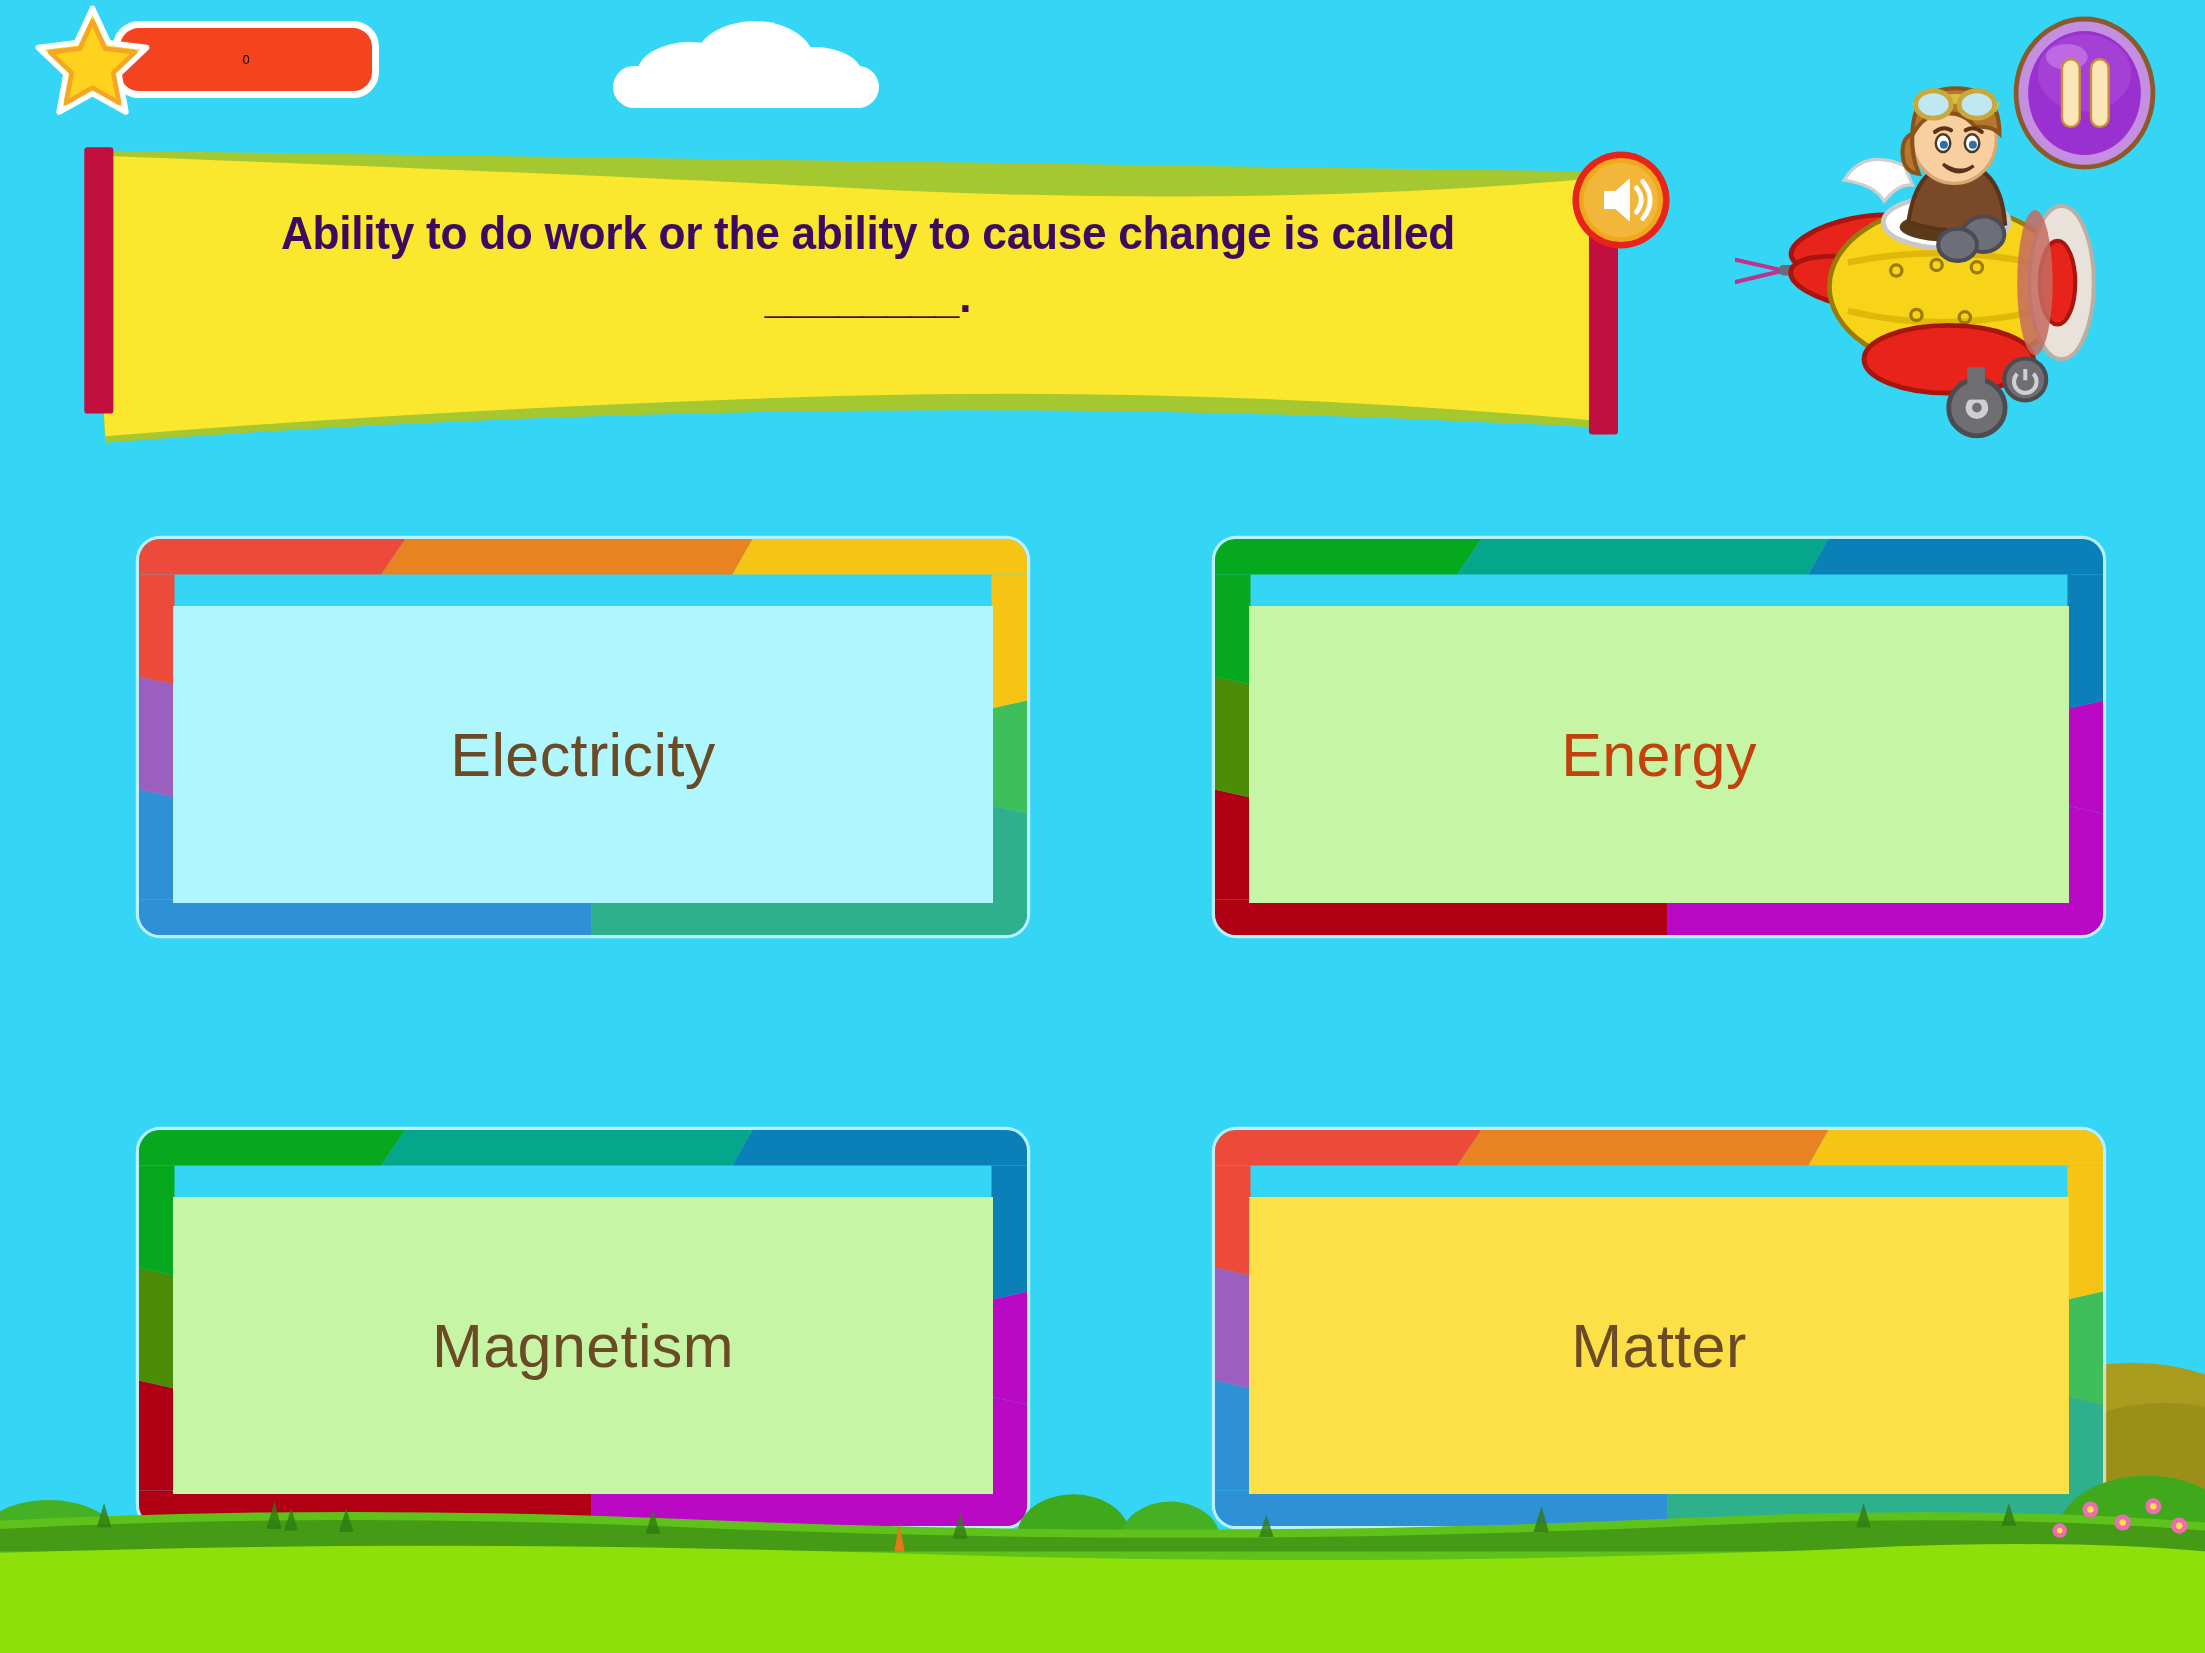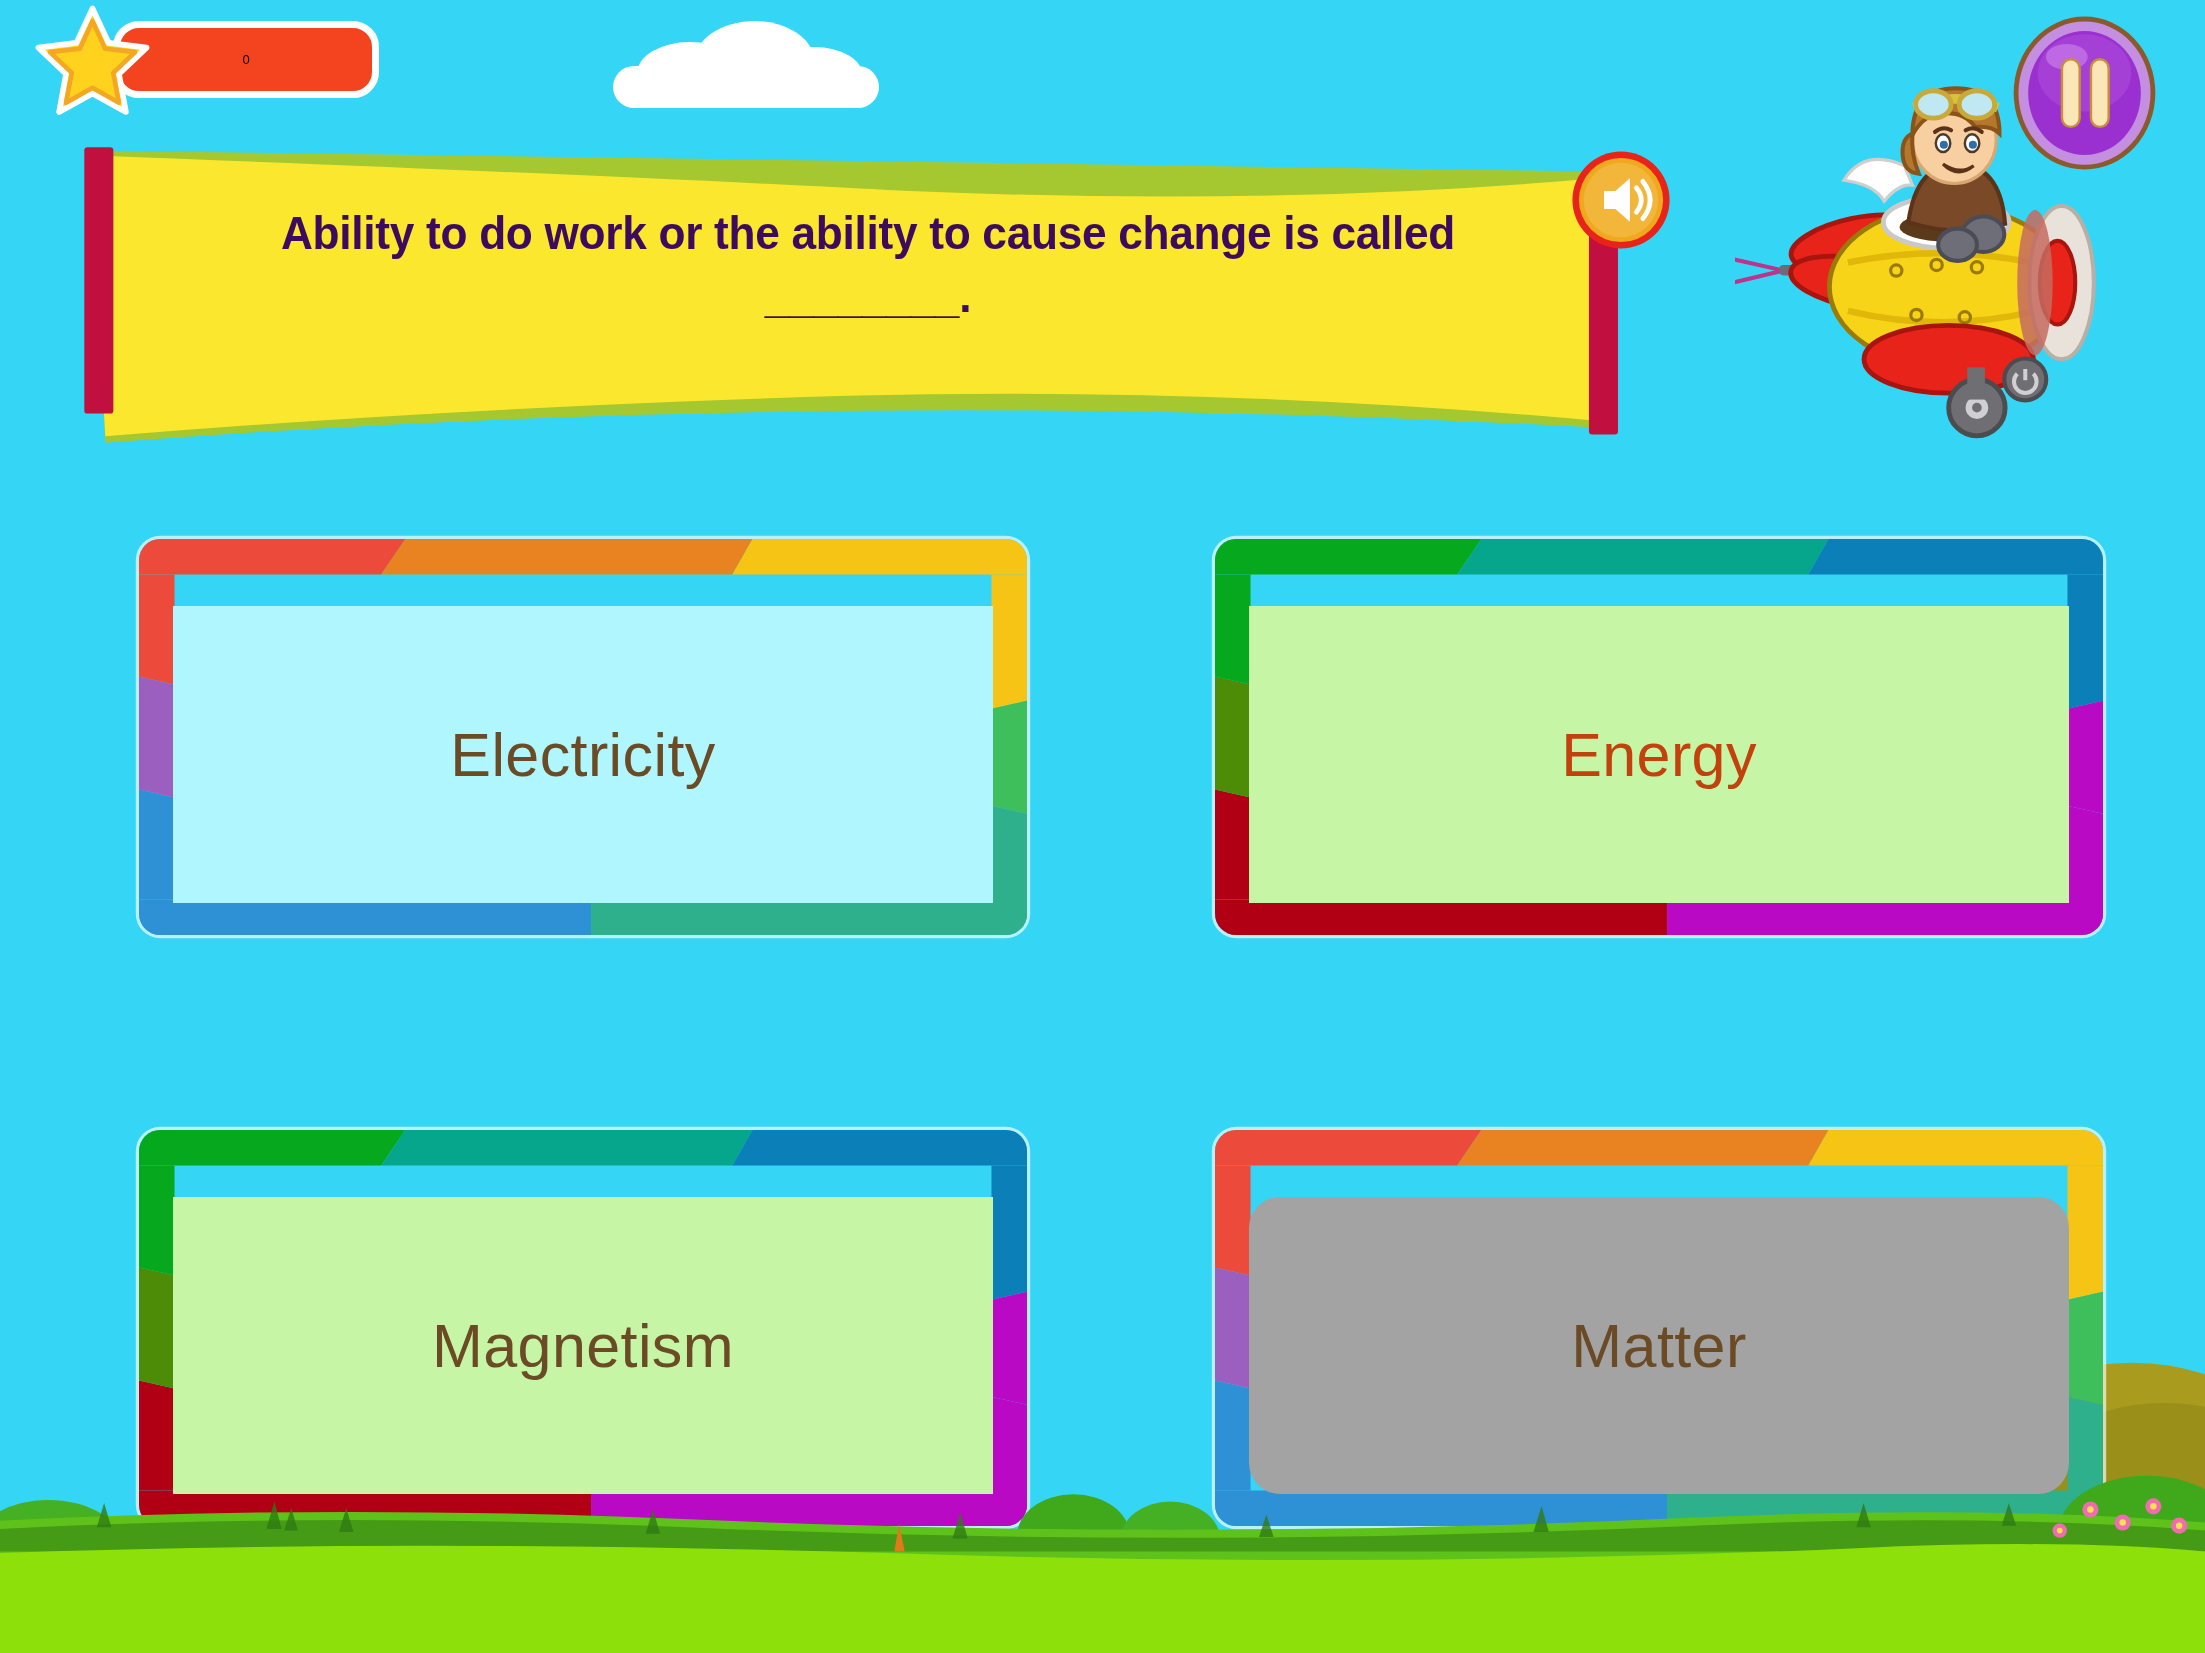--- a/index.html
+++ b/index.html
@@ -316,21 +316,21 @@
         <polygon points="1056,44 1100,44 1100,200 1056,210" fill="#F5C415"></polygon>
         <polygon points="1056,210 1100,200 1100,340 1056,330" fill="#3FBF5B"></polygon>
         <polygon points="1056,330 1100,340 1100,490 1056,446" fill="#2FB08D"></polygon>
         <polygon points="1100,446 1100,490 560,490 560,446" fill="#2FB08D"></polygon>
         <polygon points="560,446 560,490 0,490 0,446" fill="#2E91D6"></polygon>
         <polygon points="0,446 44,446 44,320 0,310" fill="#2E91D6"></polygon>
         <polygon points="0,310 44,320 44,180 0,170" fill="#9B5FC0"></polygon>
         <polygon points="0,170 44,180 44,44 0,44" fill="#EC4B3B"></polygon>
       </svg>
     </div>
-    <div class="answer-inner" style="background: #a3a3a3; border-radius: 31px;">
+    <div class="answer-inner" style="background: #fde047;">
       <span class="answer-label" style="color: rgb(107, 75, 37);">Matter</span>
     </div>
   </div>
 
   <div id="ground">
     <svg viewBox="0 0 2732 340" preserveAspectRatio="none">
 
       <g>
         <ellipse cx="60" cy="205" rx="90" ry="55" fill="#46B024"></ellipse>
         <ellipse cx="1330" cy="195" rx="70" ry="52" fill="#3FA81B"></ellipse>

